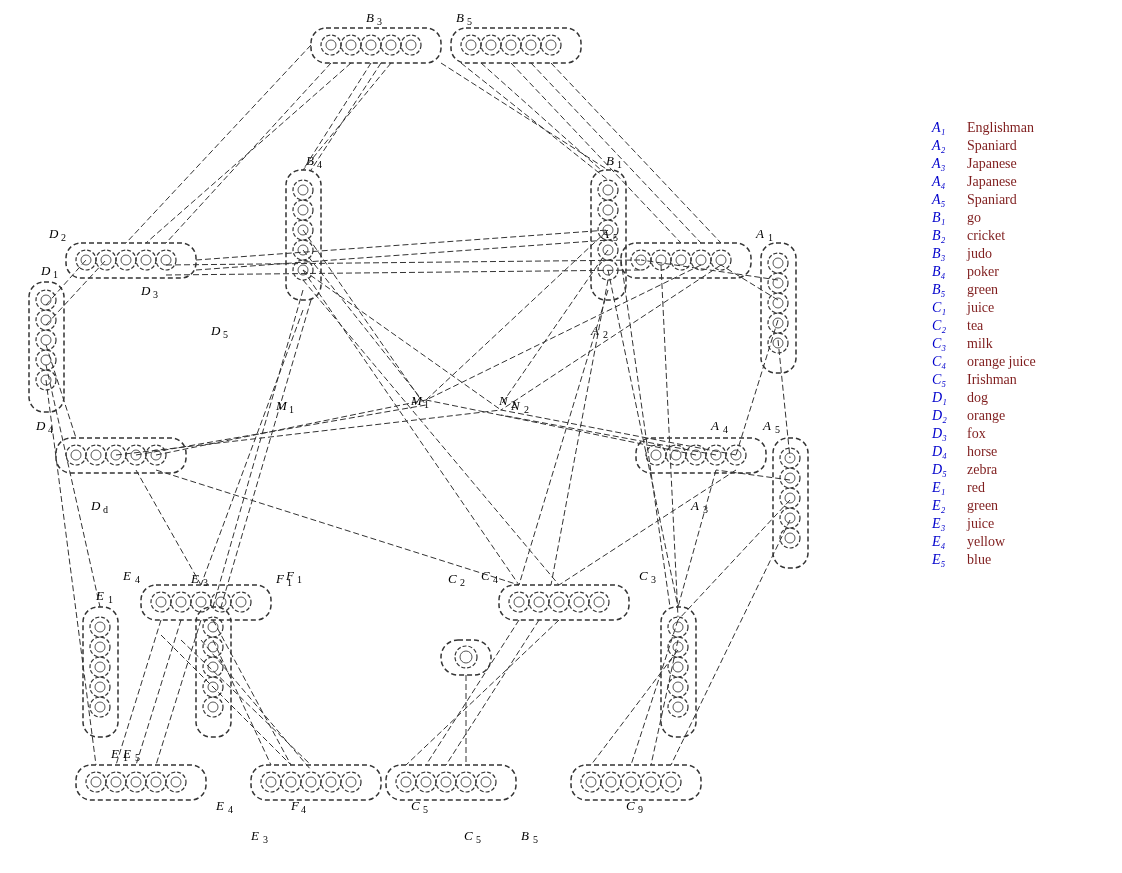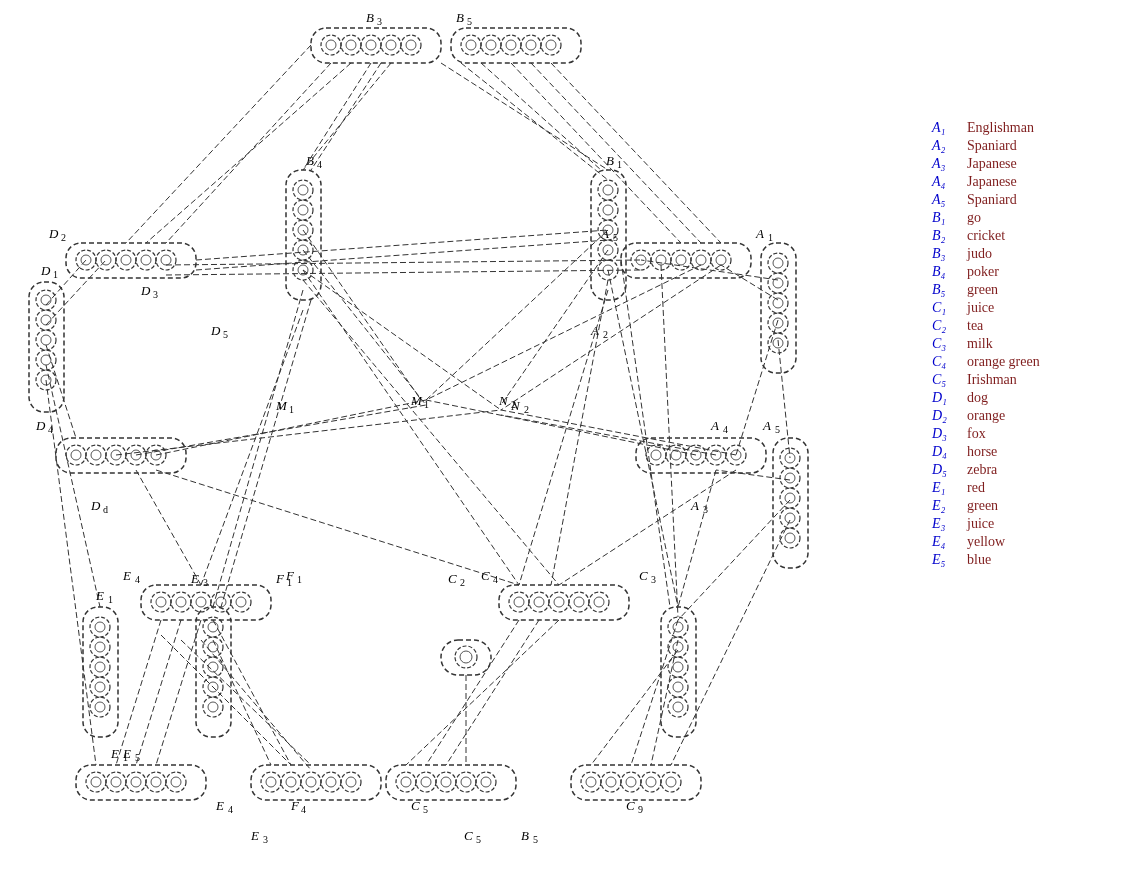--- a/index.html
+++ b/index.html
@@ -536,21 +536,21 @@
       <div class="legend-item">
         <span class="legend-key">C₂</span>
         <span class="legend-value">tea</span>
       </div>
       <div class="legend-item">
         <span class="legend-key">C₃</span>
         <span class="legend-value">milk</span>
       </div>
       <div class="legend-item">
         <span class="legend-key">C₄</span>
-        <span class="legend-value">orange green</span>
+        <span class="legend-value">orange juice</span>
       </div>
       <div class="legend-item">
         <span class="legend-key">C₅</span>
         <span class="legend-value">Irishman</span>
       </div>
       <div class="legend-item">
         <span class="legend-key">D₁</span>
         <span class="legend-value">dog</span>
       </div>
       <div class="legend-item">

